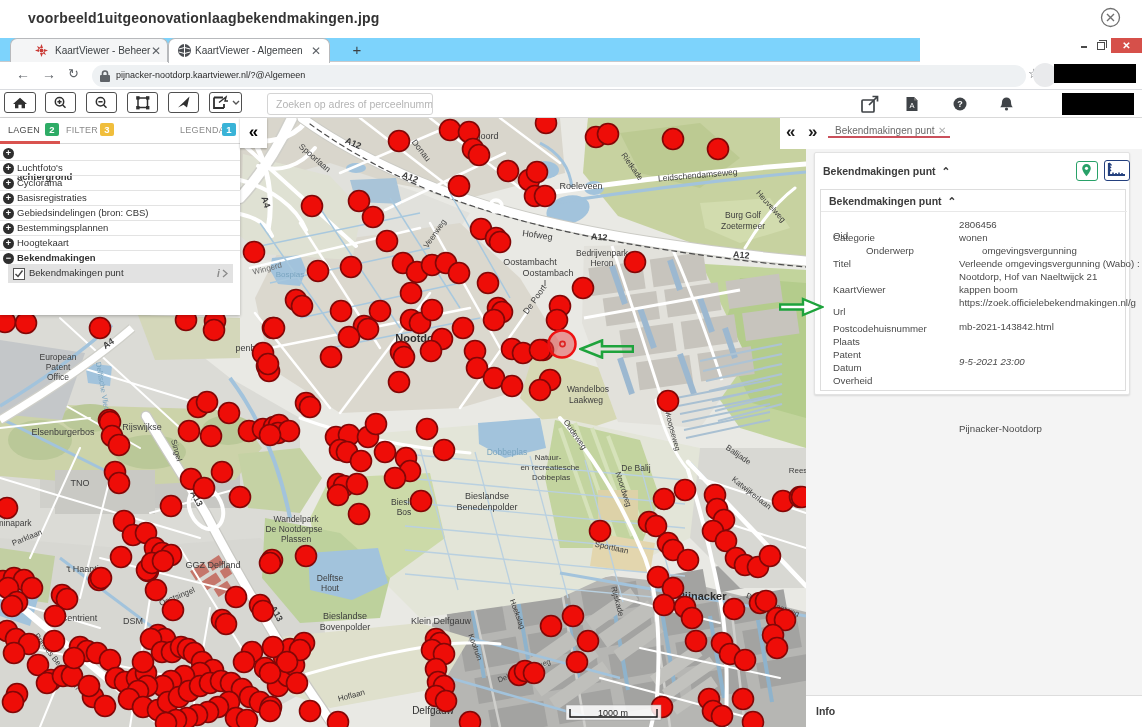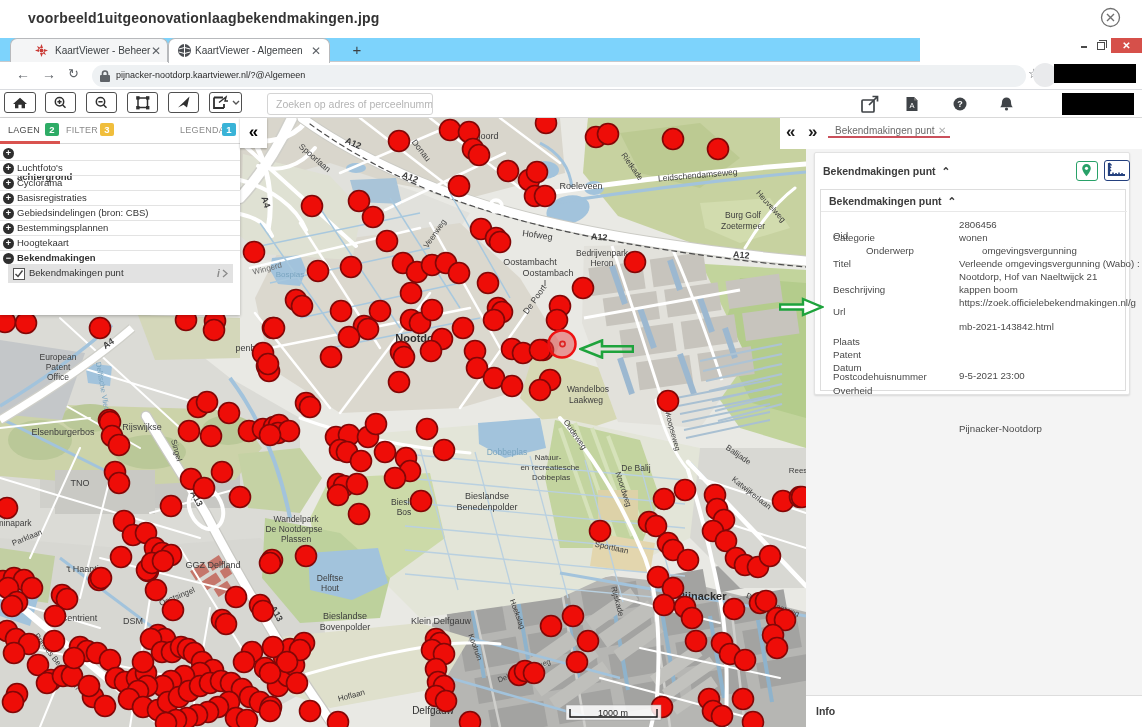--- a/index.html
+++ b/index.html
@@ -896,31 +896,31 @@
       <div style="position:absolute;left:0;top:21px;width:306px;border-top:1px solid #e8e8e8;"></div>
       <div class="kv" style="left:12px;top:40px;">Oid</div>
           <div class="kv" style="left:138px;top:29px;">2806456</div>
       <div class="kv" style="left:12px;top:42px;">Categorie</div>
           <div class="kv" style="left:138px;top:42px;">wonen</div>
       <div class="kv" style="left:12px;top:55px;margin-left:33px;">Onderwerp</div>
           <div class="kv" style="left:138px;top:55px;margin-left:23px;">omgevingsvergunning</div>
       <div class="kv" style="left:12px;top:68px;">Titel</div>
           <div class="kv" style="left:138px;top:68px;">Verleende omgevingsvergunning (Wabo) :</div>
       <div class="kv" style="left:138px;top:81px;">Nootdorp, Hof van Naeltwijck 21</div>
-      <div class="kv" style="left:12px;top:94px;">Beschrijving</div>
+      <div class="kv" style="left:12px;top:94px;">KaartViewer</div>
           <div class="kv" style="left:138px;top:94px;">kappen boom</div>
       <div class="kv" style="left:12px;top:107px;margin-top:9px;">Url</div>
           <div class="kv" style="left:138px;top:107px;">https://zoek.officielebekendmakingen.nl/g</div>
       <div class="kv" style="left:138px;top:120px;margin-top:11px;">mb-2021-143842.html</div>
-      <div class="kv" style="left:12px;top:133px;margin-top:48px;">Postcodehuisnummer</div>
+      <div class="kv" style="left:12px;top:133px;">Postcodehuisnummer</div>
       <div class="kv" style="left:12px;top:146px;">Plaats</div>
       <div class="kv" style="left:12px;top:159px;">Patent</div>
       <div class="kv" style="left:12px;top:172px;">Datum</div>
-          <div class="kv" style="left:138px;top:180px;">9-5-2021 23:00</div>
-      <div class="kv" style="left:12px;top:195px;">Overheid</div>
+          <div class="kv" style="left:138px;top:166px;font-style:italic;">9-5-2021 23:00</div>
+      <div class="kv" style="left:12px;top:185px;">Overheid</div>
           <div class="kv" style="left:138px;top:185px;margin-top:48px;">Pijnacker-Nootdorp</div>
     </div>
   </div>
 
   <div id="infobar">
         <div id="infotxt">Info</div>
       </div>
 
   <svg class="garrow" style="left:779px;top:179px" width="45" height="20" viewBox="0 0 45 20">
     <path d="M1 7.5 L24 7.5 L24 2 L43 10 L24 18 L24 12.5 L1 12.5 Z" fill="#fff" stroke="#1ea33c" stroke-width="2.4" stroke-linejoin="miter"></path>

